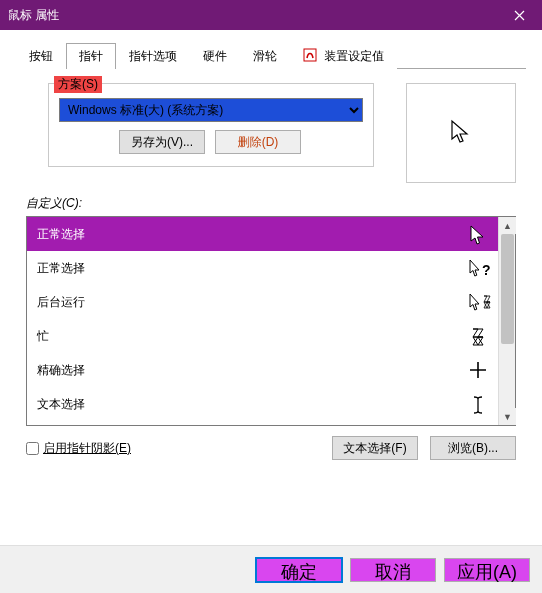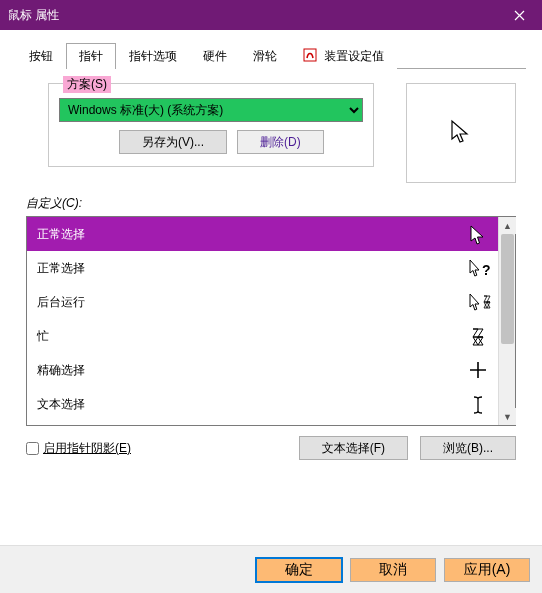--- a/index.html
+++ b/index.html
@@ -5,40 +5,40 @@
   * { box-sizing: border-box; font-family: "Microsoft YaHei", "Segoe UI", Tahoma, sans-serif; }
   body { margin: 0; background: #fff; width: 542px; height: 593px; overflow: hidden; font-size: 12px; }
   .titlebar { height: 30px; background: #701a75; color: #fff; display: flex; align-items: center; padding: 0 8px; position: relative; }
   .titlebar .close { position: absolute; right: 0; top: 0; width: 45px; height: 30px; display: flex; align-items: center; justify-content: center; color: #fff; }
   .dialog-body { padding: 8px 4px 0 4px; }
   .tabs { display: flex; border-bottom: 1px solid #a7a7a7; margin: 4px 12px 0 12px; position: relative; }
   .tab { padding: 4px 12px; border: 1px solid transparent; border-bottom: none; background: #fff; margin-right: 0px; position: relative; top: 1px; cursor: default; }
   .tab.active { border-color: #a7a7a7; background: #fff; z-index: 2; }
   .tab .icon-wrap { display: inline-block; vertical-align: middle; margin-right: 4px; }
   .group { border: 1px solid #c9c9c9; margin: 14px 22px 0 22px; padding: 14px 10px 12px 10px; position: relative; }
-  .group-title { position: absolute; top: -8px; left: 14px; background: #f9a8d4; padding: 0 4px; }
-  select.combo { width: 100%; height: 24px; border: 1px solid #7a7a7a; font-size: 12px; padding: 2px 4px; background: #22c55e; }
+  .group-title { position: absolute; top: -8px; left: 5px; background: #ef4444; padding: 0 4px; }
+  select.combo { width: 100%; height: 24px; border: 1px solid #7a7a7a; font-size: 12px; padding: 2px 4px; background: #1d4ed8; }
   .btn-row { margin-top: 8px; display: flex; gap: 10px; justify-content: flex-start; margin-left: 60px; }
-  button.wbtn { min-width: 86px; height: 24px; border: 1px solid #adadad; background: #e1e1e1; font-size: 12px; padding: 2px 22px; }
-  button.wbtn:disabled { color: #4c1d95; background: #efefef; }
+  button.wbtn { min-width: 86px; height: 24px; border: 1px solid #adadad; background: #e1e1e1; font-size: 12px; padding: 2px 0; }
+  button.wbtn:disabled { color: #c2410c; background: #efefef; }
   .preview-box { width: 110px; height: 100px; border: 1px solid #c9c9c9; margin-left: 10px; display: flex; align-items: center; justify-content: center; }
   .section-label { margin: 12px 0 4px 22px; font-style: italic; }
   .listbox { margin: 0 22px; border: 1px solid #7a7a7a; height: 210px; display: flex; }
   .list-inner { flex: 1; overflow: hidden; }
   .list-row { display: flex; align-items: center; justify-content: space-between; padding: 6px 10px; height: 34px; }
   .list-row.selected { background: #a21caf; color: #fff; }
   .scrollbar { width: 17px; background: #f0f0f0; position: relative; border-left: 1px solid #dcdcdc; }
   .sb-btn { position: absolute; left: 0; width: 17px; height: 17px; display: flex; align-items: center; justify-content: center; font-size: 9px; color: #555; background: #f0f0f0; }
   .sb-btn.up { top: 0; } .sb-btn.down { bottom: 0; }
   .sb-thumb { position: absolute; left: 2px; width: 13px; top: 17px; height: 110px; background: #c2c2c2; border-radius: 2px; }
   .bottom-row { display: flex; align-items: center; margin: 10px 22px; gap: 12px; }
   .chk { display: flex; align-items: center; gap: 4px; flex: 1; text-decoration: underline; }
   .chk input { width: 13px; height: 13px; margin: 0; }
   .dlg-footer { position: absolute; left: 0; right: 0; bottom: 0; height: 48px; background: #f0f0f0; border-top: 1px solid #dfdfdf; display: flex; justify-content: flex-end; align-items: center; gap: 8px; padding-right: 12px; }
-  .dlg-footer button { min-width: 86px; height: 24px; border: 1px solid #adadad; background: #fdba74; font-size: 14px; }
+  .dlg-footer button { min-width: 86px; height: 24px; border: 1px solid #adadad; background: #d946ef; font-size: 18px; }
   .dlg-footer button.primary { border: 1px solid #0078d7; outline: 1px solid #0078d7; }
   .cursor-icon { width: 20px; height: 20px; display: inline-block; }
   .top-area { display: flex; margin: 0 22px; }
   .left-top { flex: 1; }
   .device-icon svg { display: inline-block; }
 </style>
 </head>
 <body>
 
 <div class="titlebar">

